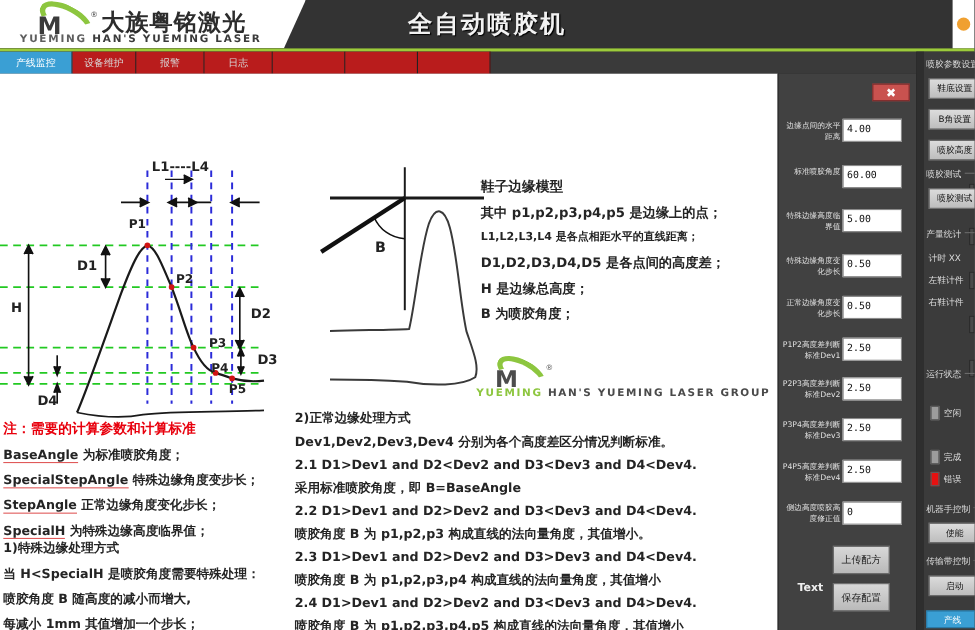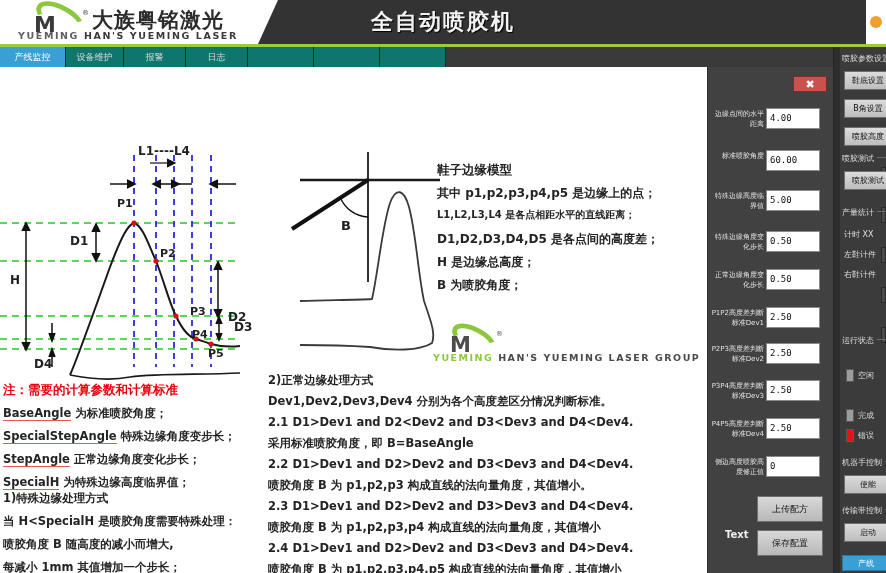--- a/index.html
+++ b/index.html
@@ -55,21 +55,21 @@
   }
 
   
   .greenline { position:absolute; left:0; top:44px; width:886px; height:3px; background:#9ccb3b; }
   .tabbar { position:absolute; left:0; top:47px; width:886px; height:20px; background:#3a3a3a; }
   .tab {
     position:absolute; top:0; height:20px;
     display:flex; align-items:center; justify-content:center;
     font-size:9px; color:#d8d8d8;
     border-right:1px solid #222;
-    background:#0f766e;
+    background:#b91c1c;
   }
   .tab.active { background:#3a9fd4; color:#fff; }
 
   
   .canvas {
     position:absolute; left:0; top:67px; width:707px; height:506px;
     background:#ffffff; overflow:hidden;
   }
   .canvas svg { position:absolute; left:0; top:0; }
 
@@ -114,21 +114,21 @@
   }
   .field-inp {
     position:absolute; left:58px; top:-2px; width:54px; height:21px;
     background:#fff; border:1px solid #8a8a8a;
     font-size:9px; color:#111; padding:0 3px; line-height:19px;
     font-family:"DejaVu Sans Mono","Liberation Mono",monospace;
   }
   .text-lbl { position:absolute; left:17px; top:462px; font-size:10px;
     font-weight:bold; color:#eee; }
   .pbtn {
-    position:absolute; left:49px; width:66px; height:26px;
+    position:absolute; left:49px; width:52px; height:26px;
     background:linear-gradient(#d8d8d8,#b9b9b9);
     border:1px solid #6f6f6f;
     display:flex; align-items:center; justify-content:center;
     font-size:9px; color:#1a1a1a;
   }
 
   
   .sidebar {
     position:absolute; left:833px; top:47px; width:53px; height:526px;
     background:#3b3b3b; border-left:1px solid #252525;
@@ -293,21 +293,21 @@
                C340,278 318,278 300,278" fill="none" stroke="#3a3a3a" stroke-width="1.8"></path>
     </svg>
 
     <div class="txt lbl-dark" style="left:117px; top:130px;">P1</div>
     <div class="txt lbl-dark" style="left:160px; top:180px;">P2</div>
     <div class="txt lbl-dark" style="left:176px; top:238px;margin-left:14px;">P3</div>
     <div class="txt lbl-dark" style="left:192px; top:261px;">P4</div>
     <div class="txt lbl-dark" style="left:208px; top:280px;">P5</div>
     <div class="txt lbl-dark" style="left:10px; top:206px; font-size:12px;">H</div>
     <div class="txt lbl-dark" style="left:70px; top:167px; font-size:12px;">D1</div>
-    <div class="txt lbl-dark" style="left:228px; top:211px; font-size:12px;margin-top:32px;">D2</div>
+    <div class="txt lbl-dark" style="left:228px; top:211px; font-size:12px;">D2</div>
     <div class="txt lbl-dark" style="left:234px; top:253px; font-size:12px;">D3</div>
     <div class="txt lbl-dark" style="left:34px; top:290px; font-size:12px;">D4</div>
     <div class="txt lbl-dark" style="left:138px; top:77px; font-size:12px;">L1----L4</div>
     <div class="txt lbl-dark" style="left:341px; top:151px; font-size:13px;">B</div>
 
     <div id="model-block">
         <div class="txt body-line" style="left: 437px; top: 95px; font-size: 12.5px;">鞋子边缘模型</div>
         <div class="txt body-line" style="left: 437px; top: 118px; font-size: 12px;">其中 p1,p2,p3,p4,p5 是边缘上的点；</div>
         <div class="txt body-line" style="left: 437px; top: 141px; font-size: 10px;">L1,L2,L3,L4 是各点相距水平的直线距离；</div>
         <div class="txt body-line" style="left: 437px; top: 164px; font-size: 12px;">D1,D2,D3,D4,D5 是各点间的高度差；</div>

